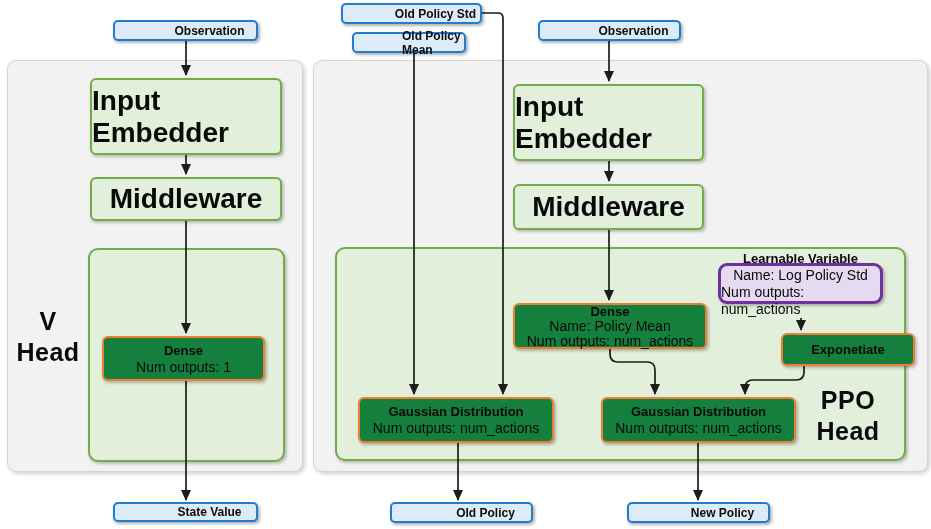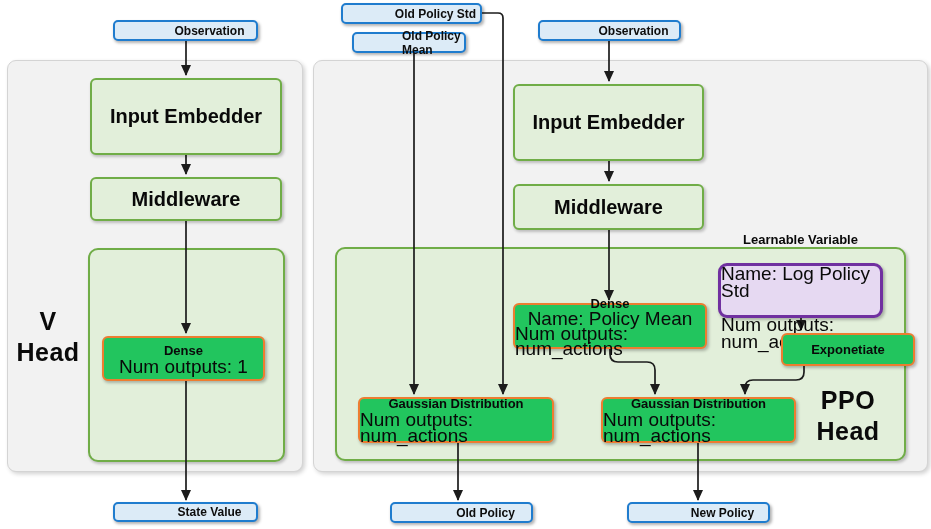--- a/index.html
+++ b/index.html
@@ -18,37 +18,37 @@
   }
   .pill{
     position:absolute;background:#dcebf7;border:2.5px solid #1f7cce;
     border-radius:5px;display:flex;align-items:center;justify-content:center;
     font-size:12px;font-weight:bold;color:#0d0d0d;z-index:10;
     box-shadow:1.5px 2px 3px rgba(0,0,0,.30);box-sizing:border-box;padding-left:48px;
   }
   .gbox{
     position:absolute;background:#e2efda;border:2.5px solid #70ad47;
     border-radius:6px;display:flex;align-items:center;justify-content:center;
-    font-size:20px;font-weight:bold;color:#090909;z-index:10;
+    font-size:28px;font-weight:bold;color:#090909;z-index:10;
     box-shadow:1.5px 2px 3px rgba(0,0,0,.22);box-sizing:border-box;
   }
   .obox{
-    position:absolute;background:#22c55e;border:2.5px solid #ed7d31;
+    position:absolute;background:#15803d;border:2.5px solid #ed7d31;
     border-radius:6px;display:flex;flex-direction:column;align-items:center;
     justify-content:center;color:#090909;z-index:10;
     box-shadow:1.5px 2px 3px rgba(0,0,0,.25);box-sizing:border-box;
   }
   .pbox{
     position:absolute;background:#e6d9f2;border:3px solid #7030a0;
     border-radius:9px;display:flex;flex-direction:column;align-items:center;
     justify-content:center;color:#090909;z-index:10;
     box-shadow:1.5px 2px 3px rgba(0,0,0,.25);box-sizing:border-box;
   }
   .box-title{font-size:13px;font-weight:bold;line-height:16px;}
-  .box-line{font-size:19px;font-weight:normal;line-height:16px;}
+  .box-line{font-size:14px;font-weight:normal;line-height:16px;}
   .head-label{
     position:absolute;text-align:center;font-size:25px;font-weight:bold;
     color:#0a0a0a;line-height:31px;z-index:3;letter-spacing:0.5px;
   }
   svg.wires{position:absolute;left:0;top:0;z-index:5;}
   svg.wires path{stroke:#1c1c1c;stroke-width:1.7;fill:none;}
 </style>
 </head>
 <body>
 
@@ -106,21 +106,21 @@
 
   <div class="gbox" style="left:513px;top:84px;width:191px;height:77px;">Input Embedder</div>
   <div class="gbox" style="left:513px;top:184px;width:191px;height:46px;">Middleware</div>
 
   <div class="obox" style="left:513px;top:303px;width:194px;height:46px;">
     <div class="box-title" style="line-height:15px;">Dense</div>
     <div class="box-line" style="line-height:15px;">Name: Policy Mean</div>
     <div class="box-line" style="line-height:15px;">Num outputs: num_actions</div>
   </div>
 
-  <div class="pbox" style="left:718px;top:263px;width:165px;height:55px;gap:17px;">
+  <div class="pbox" style="left:718px;top:263px;width:165px;height:41px;">
     <div class="box-title" style="line-height:17px;">Learnable Variable</div>
     <div class="box-line" style="line-height:17px;">Name: Log Policy Std</div>
     <div class="box-line" style="line-height:17px;">Num outputs: num_actions</div>
   </div>
 
   <div class="obox" style="left:737px;top:333px;width:134px;height:33px;margin-left:44px;">
     <div class="box-title">Exponetiate</div>
   </div>
 
   <div class="obox" style="left:358px;top:397px;width:196px;height:46px;">

